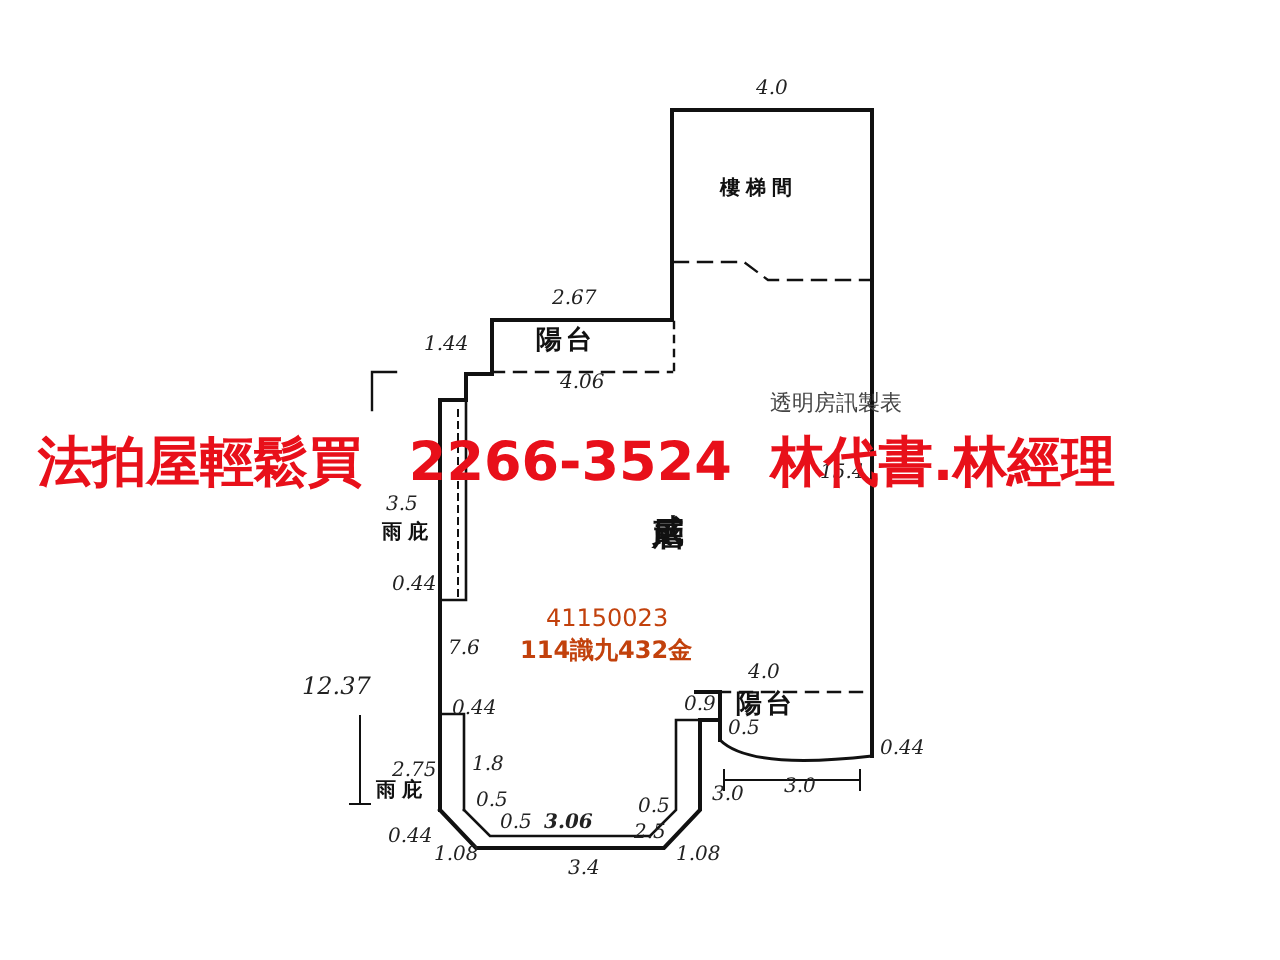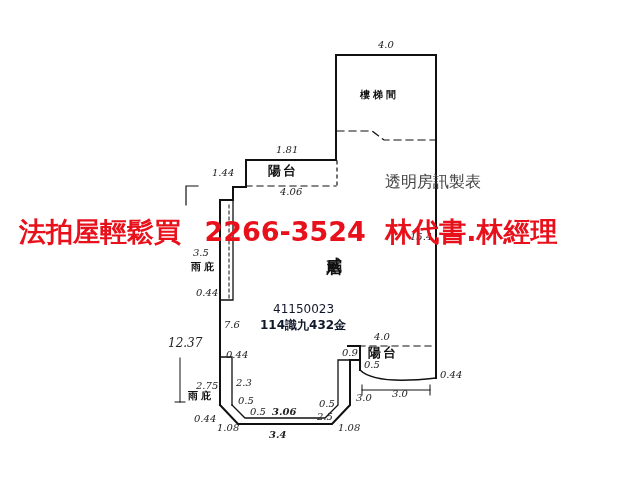--- a/index.html
+++ b/index.html
@@ -2,21 +2,21 @@
 <html><head>
 <meta charset="utf-8">
 <style>
   html, body { margin:0; padding:0; background:#ffffff; }
   body { width:640px; height:480px; position:relative; overflow:hidden; font-family:"DejaVu Sans", sans-serif; }
   #plan { position:absolute; left:0; top:0; width:640px; height:480px; }
   .lbl { position:absolute; color:#111; white-space:nowrap; line-height:1; }
   .dim { font-family:"DejaVu Serif", serif; font-style:italic; font-size:10px; color:#222; }
   .room { font-family:"DejaVu Serif", serif; font-size:13px; font-weight:bold; color:#111; letter-spacing:2px; }
   .room-sm { font-family:"DejaVu Serif", serif; font-size:10px; font-weight:bold; color:#111; letter-spacing:3px; }
-  .info { font-family:"DejaVu Sans", sans-serif; font-size:12px; color:#0f172a; }
+  .info { font-family:"DejaVu Sans", sans-serif; font-size:12px; color:#c2410c; }
   .vert { writing-mode:vertical-rl; }
   #banner { position:absolute; left:8px; top:218px; color:#e8101a; font-family:"DejaVu Sans", sans-serif; font-weight:bold; font-size:27px; letter-spacing:0px; white-space:nowrap; line-height:1;margin-left:11px; }
   #banner span { display:inline-block; }
 </style>
 </head>
 <body>
 
 <svg id="plan" viewBox="0 0 640 480" xmlns="http://www.w3.org/2000/svg">
   <g stroke="#111" stroke-width="2" fill="none" stroke-linecap="square">
 
@@ -56,43 +56,43 @@
 
 <div class="lbl room-sm" style="left:360px;top:90px;">樓梯間</div>
 <div class="lbl room" style="left:268px;top:164px;">陽台</div>
 <div class="lbl room" style="left:368px;top:346px;">陽台</div>
 <div class="lbl room-sm" style="left:191px;top:262px;">雨庇</div>
 <div class="lbl room-sm" style="left:188px;top:391px;">雨庇</div>
 <div class="lbl room vert" style="left:326px;top:244px;font-size:16px;">貳層</div>
 
 <div class="lbl info" style="left:273px;top:303px;">41150023</div>
 <div class="lbl info" style="left:260px;top:319px;font-weight:bold;">114識九432金</div>
-<div class="lbl info" style="left:385px;top:174px;font-size:16px;color:#444;">透明房訊製表</div>
+<div class="lbl info" style="left:385px;top:196px;font-size:11px;color:#444;">透明房訊製表</div>
 
 <div class="lbl dim" style="left:378px;top:40px;">4.0</div>
-<div class="lbl dim" style="left:276px;top:145px;">1.81</div>
+<div class="lbl dim" style="left:276px;top:145px;">2.67</div>
 <div class="lbl dim" style="left:280px;top:187px;">4.06</div>
 <div class="lbl dim" style="left:212px;top:168px;">1.44</div>
 <div class="lbl dim" style="left:193px;top:248px;">3.5</div>
 <div class="lbl dim" style="left:196px;top:288px;">0.44</div>
 <div class="lbl dim" style="left:224px;top:320px;">7.6</div>
-<div class="lbl dim" style="left:168px;top:337px;font-size:12px;">12.37</div>
+<div class="lbl dim" style="left:151px;top:337px;font-size:12px;">12.37</div>
 <div class="lbl dim" style="left:410px;top:232px;">15.4</div>
 <div class="lbl dim" style="left:226px;top:350px;">0.44</div>
 <div class="lbl dim" style="left:196px;top:381px;">2.75</div>
 <div class="lbl dim" style="left:194px;top:414px;">0.44</div>
-<div class="lbl dim" style="left:236px;top:378px;">2.3</div>
+<div class="lbl dim" style="left:236px;top:378px;">1.8</div>
 <div class="lbl dim" style="left:238px;top:396px;">0.5</div>
 <div class="lbl dim" style="left:250px;top:407px;">0.5</div>
 <div class="lbl dim" style="left:272px;top:407px;font-weight:bold;">3.06</div>
 <div class="lbl dim" style="left:317px;top:376px;margin-top:36px;">2.5</div>
 <div class="lbl dim" style="left:319px;top:399px;">0.5</div>
 <div class="lbl dim" style="left:217px;top:423px;">1.08</div>
 <div class="lbl dim" style="left:338px;top:423px;">1.08</div>
-<div class="lbl dim" style="left:269px;top:430px;font-weight:bold;">3.4</div>
+<div class="lbl dim" style="left:284px;top:430px;">3.4</div>
 <div class="lbl dim" style="left:374px;top:332px;">4.0</div>
 <div class="lbl dim" style="left:342px;top:348px;">0.9</div>
 <div class="lbl dim" style="left:364px;top:360px;">0.5</div>
 <div class="lbl dim" style="left:440px;top:370px;">0.44</div>
 <div class="lbl dim" style="left:392px;top:389px;">3.0</div>
 <div class="lbl dim" style="left:356px;top:393px;">3.0</div>
 
 <div id="banner">
   <span>法拍屋輕鬆買</span>
   <span style="margin-left:14px;">2266-3524</span>

